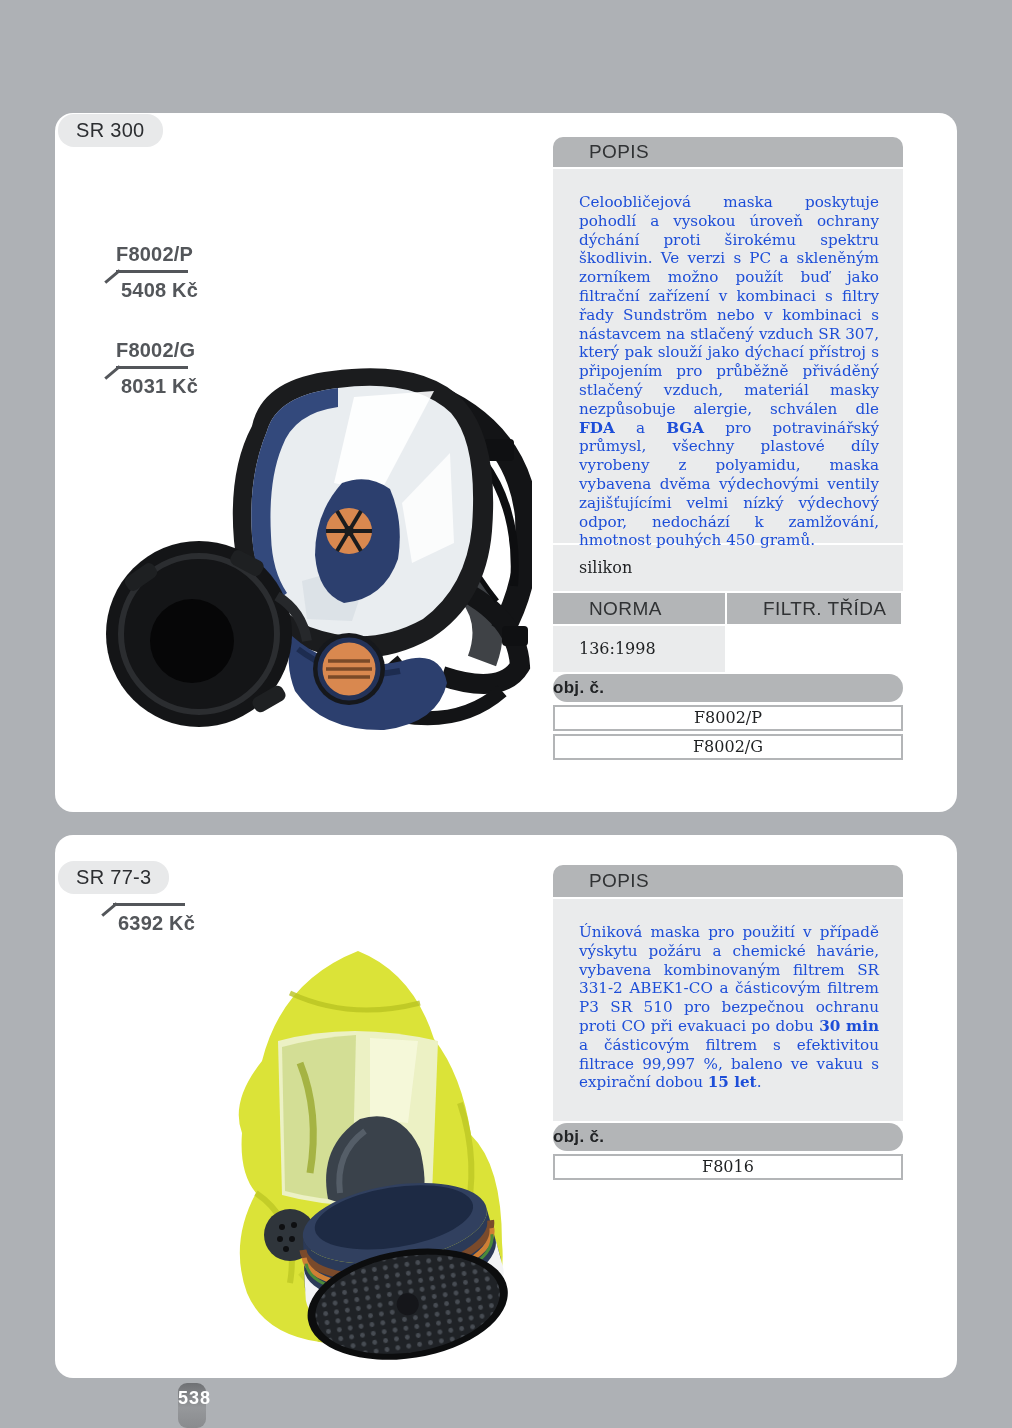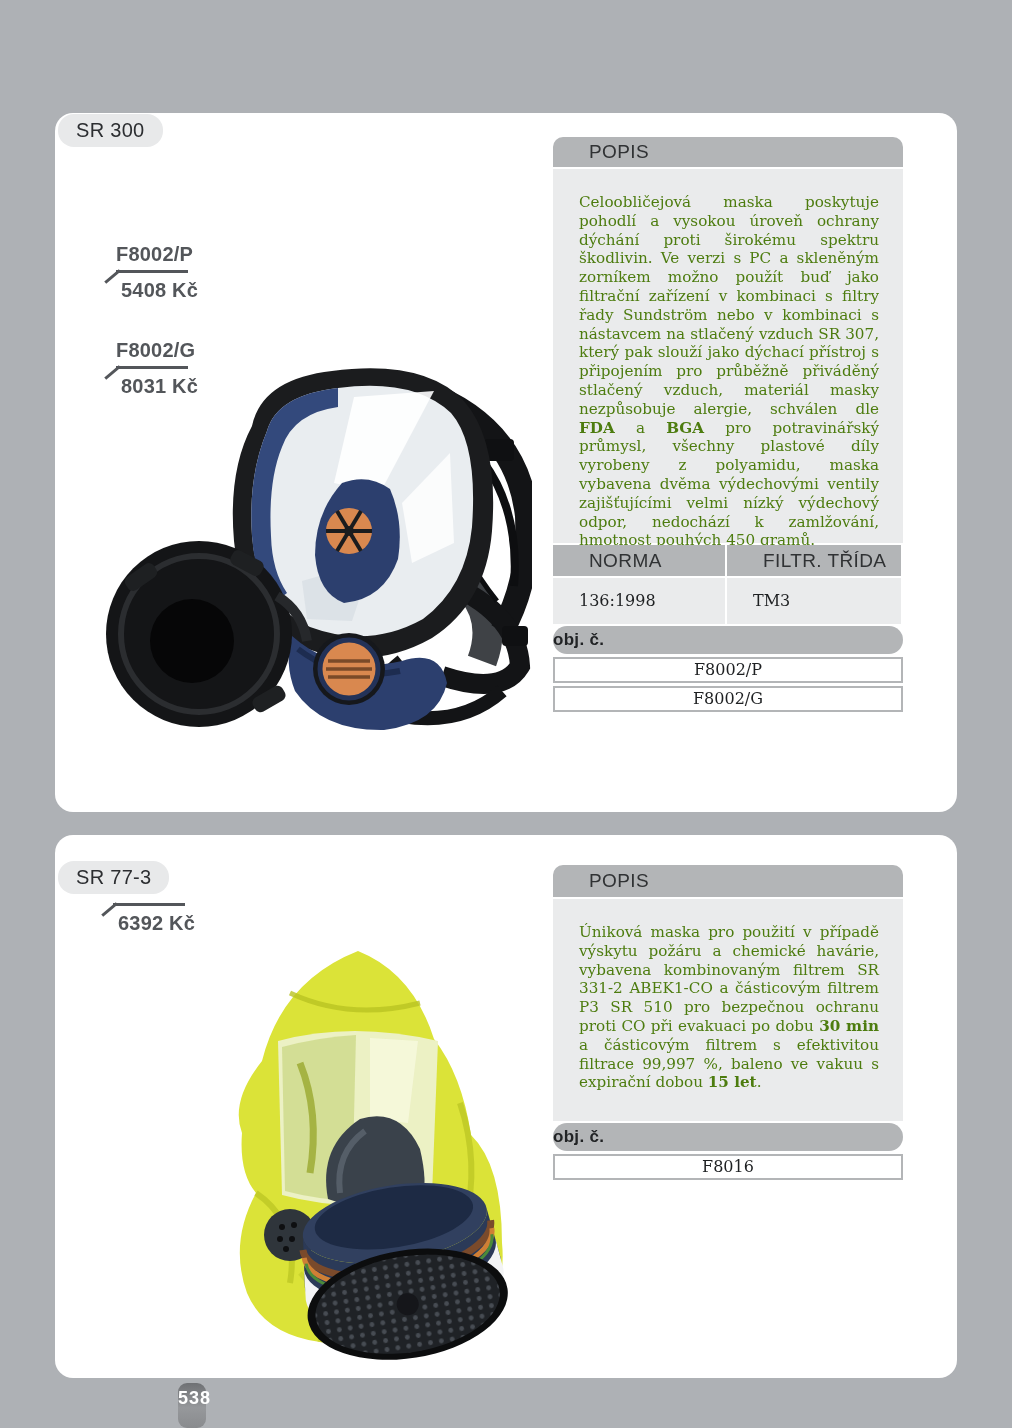--- a/index.html
+++ b/index.html
@@ -45,21 +45,21 @@
   .hdr {
     background:#b3b5b7; color:#303234;
     height:30px; line-height:30px; padding-left:36px;
     font-size:19px; letter-spacing:0.4px;
   }
   .hdr-round { border-radius:10px 10px 0 0; }
   .desc {
     background:#eaebec; margin-top:2px;
     padding:24px 24px 0 26px;
     font-family:"DejaVu Serif", serif;
-    font-size:15.2px; line-height:18.8px; color:#4d7c0f;
+    font-size:15.2px; line-height:18.8px; color:#1d4ed8;
     text-align:justify;
   }
   .desc b { font-weight:bold; }
   .desc1 { height:374px; }
   .desc2 { height:222px; }
   .val-row {
     background:#eaebec; margin-top:2px; height:46px;
     padding:13px 0 0 26px;
     font-family:"DejaVu Serif", serif; font-size:16px; color:#1e2022;
   }
@@ -161,25 +161,25 @@
       <rect x="22" y="238" width="34" height="16" rx="6" fill="#1e2022" transform="rotate(-35 39 246)"></rect>
       <rect x="128" y="224" width="34" height="16" rx="6" fill="#1e2022" transform="rotate(28 145 232)"></rect>
       <rect x="150" y="360" width="34" height="16" rx="6" fill="#1e2022" transform="rotate(-30 167 368)"></rect>
       <path d="M175,265 Q200,280 205,310" fill="none" stroke="#26282b" stroke-width="10"></path>
     </g>
   </svg>
 
   <div class="col" style="top:24px;">
     <div class="hdr hdr-round">POPIS</div>
     <div class="desc desc1"><span>Celoobličejová maska poskytuje pohodlí a vysokou úroveň ochrany dýchání proti širokému spektru škodlivin. Ve verzi s PC a skleněným zorníkem možno použít buď jako filtrační zařízení v kombinaci s filtry řady Sundström nebo v kombinaci s nástavcem na stlačený vzduch SR 307, který pak slouží jako dýchací přístroj s připojením pro průběžně přiváděný stlačený vzduch, materiál masky nezpůsobuje alergie, schválen dle </span><b>FDA</b><span> a </span><b>BGA</b><span> pro potravinářský průmysl, všechny plastové díly vyrobeny z polyamidu, maska vybavena dvěma výdechovými ventily zajišťujícími velmi nízký výdechový odpor, nedochází k zamlžování, hmotnost pouhých 450 gramů.</span></div>
+    <div class="val-row">silikon</div>
     <div class="two-col">
       <div class="hdr">NORMA</div>
       <div class="hdr">FILTR. TŘÍDA</div>
       <div class="val-row">136:1998</div>
-      <div class="val-row">TM3</div>
     </div>
     <div class="obj-hdr">obj. č.</div>
     <div class="obj-row">F8002/P</div>
     <div class="obj-row">F8002/G</div>
   </div>
 </section>
 
 <section class="card card2">
 
   <div class="price-tag" style="left:55px; top:68px;">

